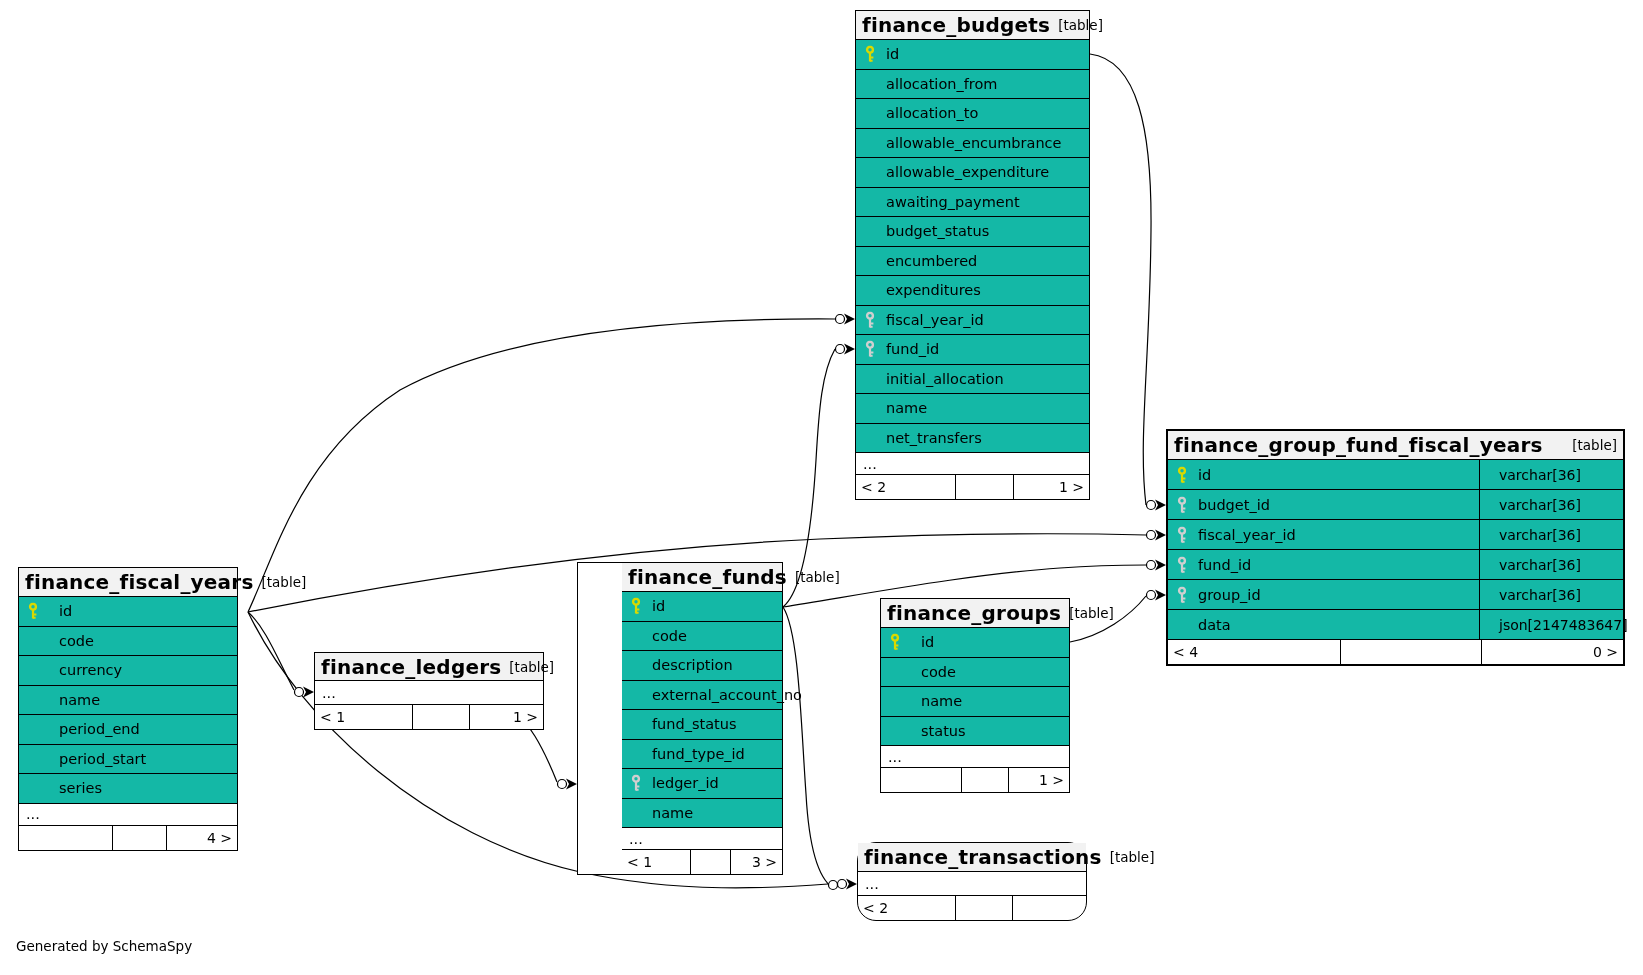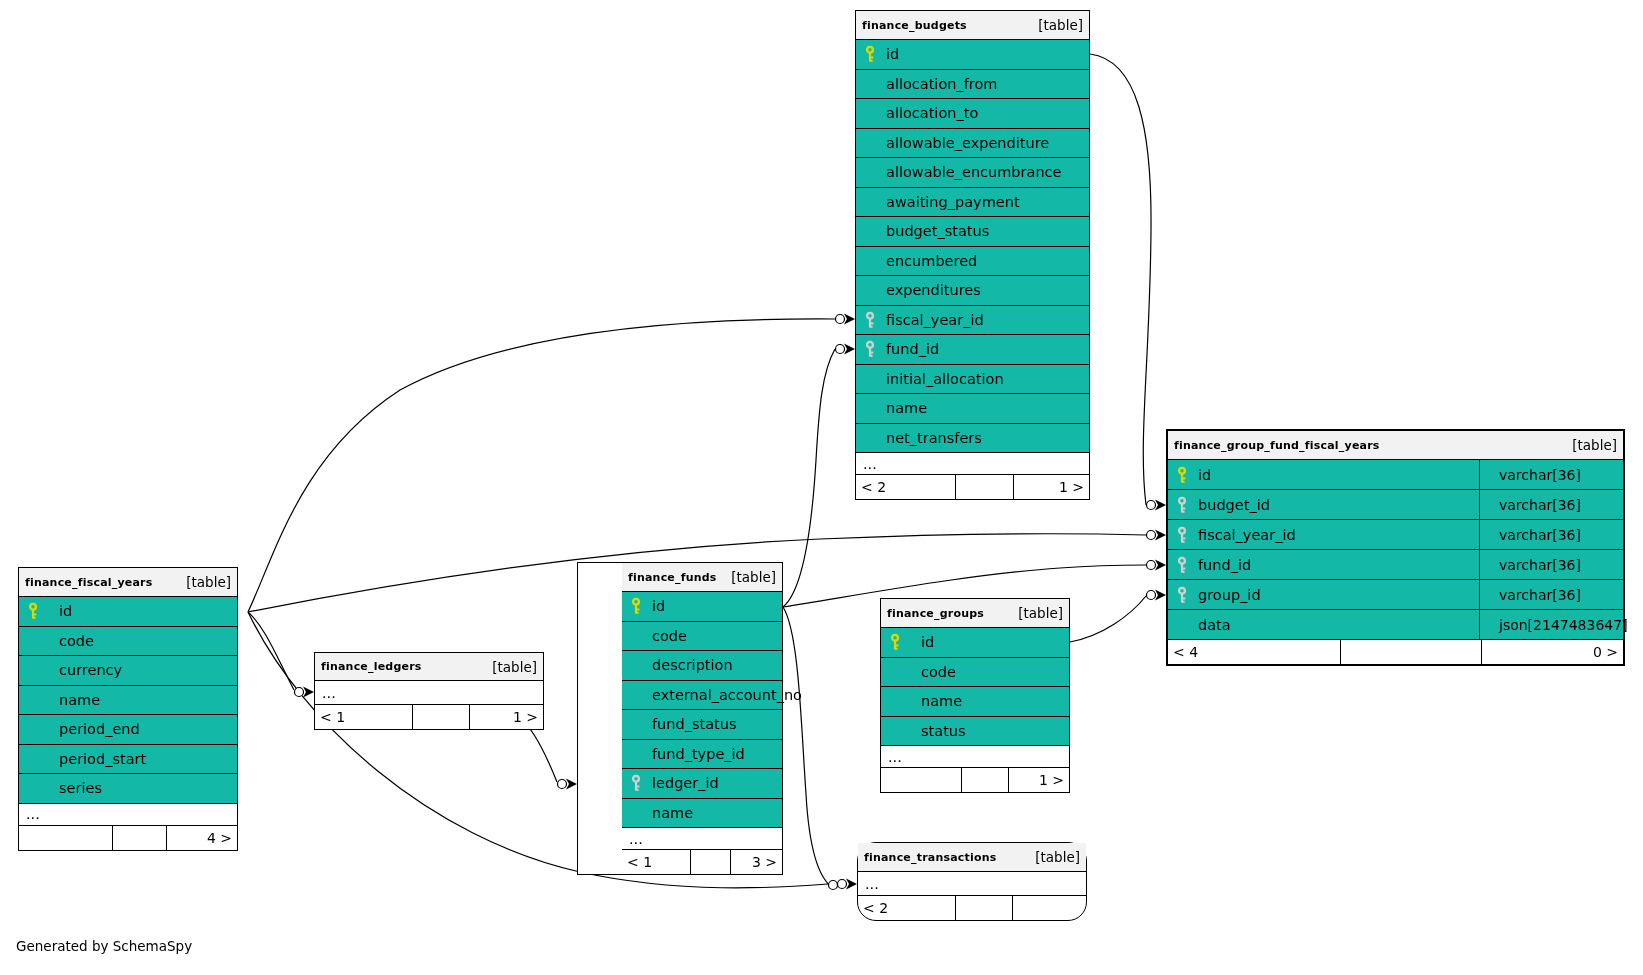--- a/index.html
+++ b/index.html
@@ -3,21 +3,21 @@
 <meta charset="utf-8">
 <style>
   html,body{margin:0;padding:0;background:#fff;}
   body{font-family:"DejaVu Sans", sans-serif; color:#000;}
   .canvas{position:relative;width:1643px;height:975px;overflow:hidden;background:#fff;}
   svg.rels{position:absolute;left:0;top:0;z-index:0;}
   .tbl{position:absolute;z-index:1;background:#fff;border:1px solid #000;box-sizing:border-box;}
   .tbl.thick{border:2px solid #000;}
   .th{display:flex;justify-content:space-between;align-items:center;background:#f2f2f2;
       border-bottom:1px solid #000;box-sizing:border-box;padding:0 6px;height:29px;}
-  .th .nm{font-weight:bold;font-size:11px;letter-spacing:0.2px;white-space:nowrap;}
+  .th .nm{font-weight:bold;font-size:20px;letter-spacing:0.2px;white-space:nowrap;}
   .th .tag{font-size:13.5px;font-weight:normal;white-space:nowrap;margin-left:8px;}
   .frow{position:relative;display:flex;align-items:center;border-bottom:1px solid #000;
         box-sizing:border-box;height:29.5px;font-size:14.5px;background:#14b8a6;}
   .t-gffy .frow{height:30px;}
   .frow .keyspot{position:absolute;left:8px;top:50%;transform:translateY(-50%);line-height:0;}
   .frow .cn{padding-left:30px;white-space:nowrap;}
   .wide-indent .frow .cn{padding-left:40px;}
   .frow .typ{margin-left:auto;width:144px;align-self:stretch;display:flex;align-items:center;
              border-left:1px solid #000;box-sizing:border-box;padding-left:19px;font-size:14px;white-space:nowrap;}
   .more{display:flex;align-items:center;border-bottom:1px solid #000;box-sizing:border-box;
@@ -97,24 +97,24 @@
           </svg></span>
         <span class="cn">id</span>
       </div>
     <div class="frow">
         <span class="cn">allocation_from</span>
       </div>
     <div class="frow">
         <span class="cn">allocation_to</span>
       </div>
     <div class="frow">
+        <span class="cn">allowable_encumbrance</span>
+      </div>
+    <div class="frow">
         <span class="cn">allowable_expenditure</span>
-      </div>
-    <div class="frow">
-        <span class="cn">allowable_encumbrance</span>
       </div>
     <div class="frow">
         <span class="cn">awaiting_payment</span>
       </div>
     <div class="frow">
         <span class="cn">budget_status</span>
       </div>
     <div class="frow">
         <span class="cn">encumbered</span>
       </div>

